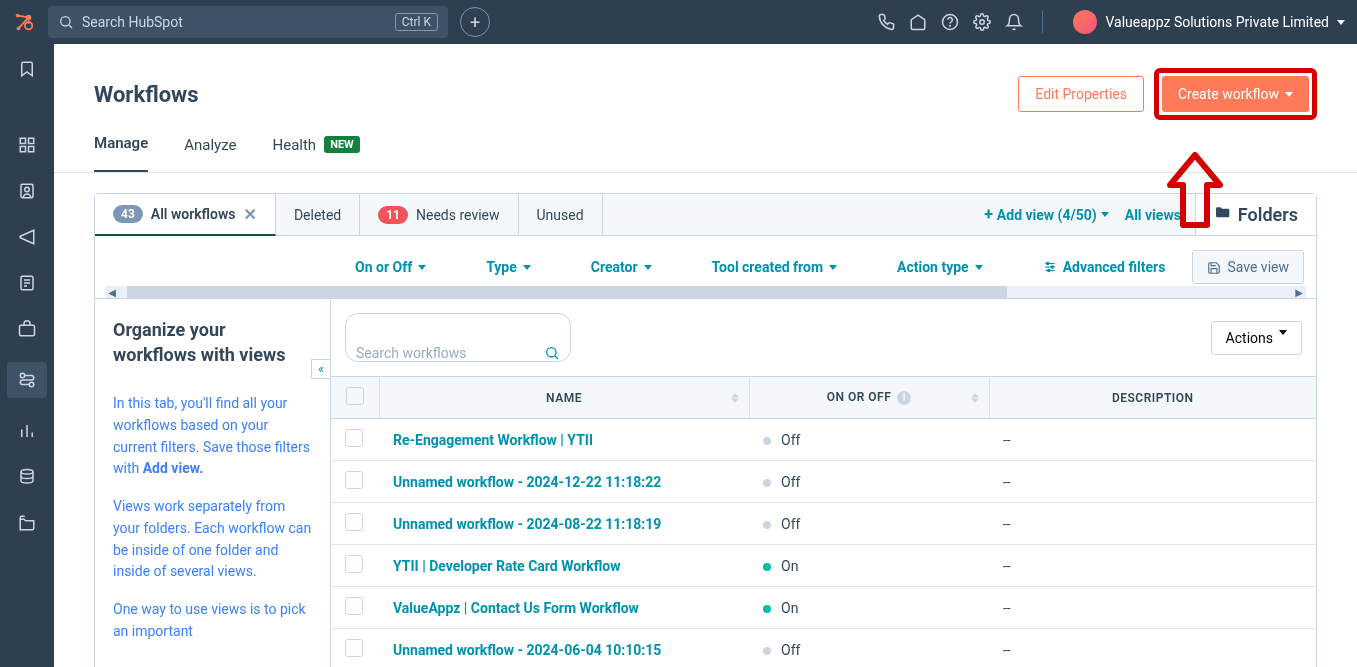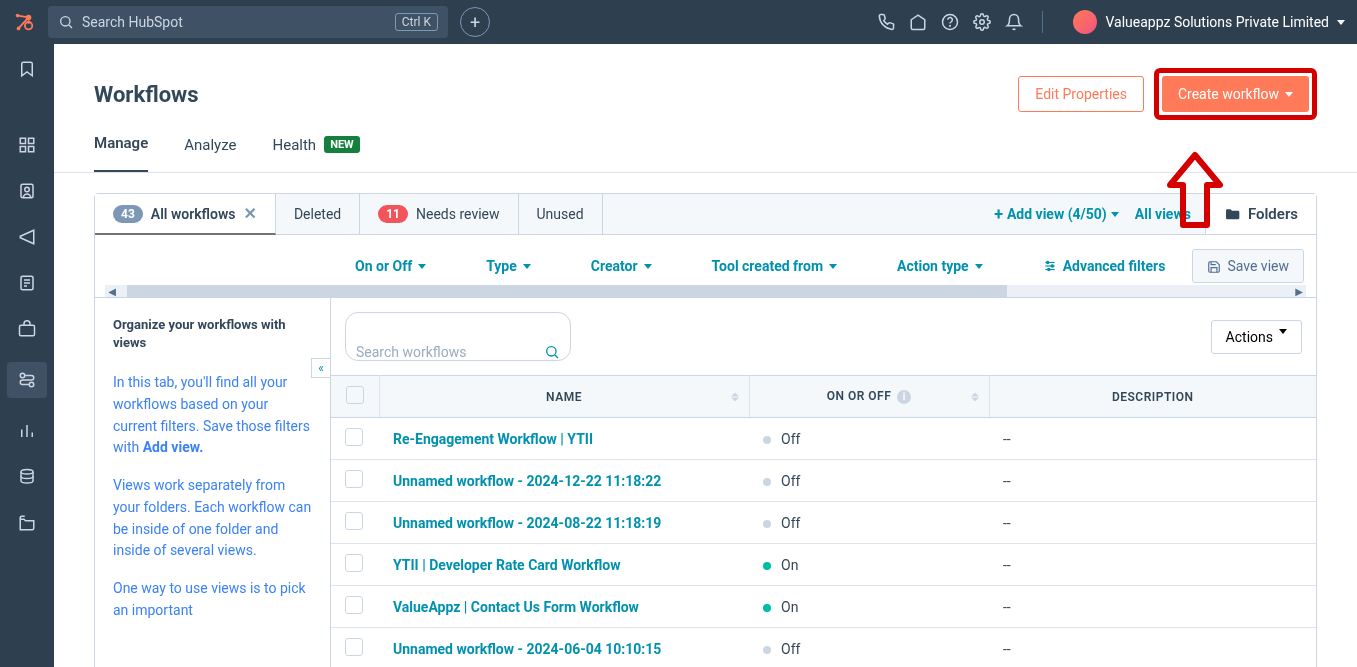--- a/index.html
+++ b/index.html
@@ -29,41 +29,41 @@
 .btn-primary { background:#ff7a59; border:none; color:#fff; padding:10px 16px; border-radius:3px; font-size:14px; cursor:pointer; display:flex; align-items:center; gap:6px; }
 .highlight-box { border:5px solid #d40000; border-radius:6px; padding:3px; }
 .arrow-annotation { position:absolute; top:106px; right:127px; z-index:100; pointer-events:none; }
 .tabs { display:flex; gap:36px; border-bottom: none; margin-bottom:20px; position:relative; }
 .tabs::after { content:""; position:absolute; bottom:0; left:-40px; right:-40px; height:1px; background:#dfe3eb; }
 .tab { font-size:15px; color:#33475b; padding-bottom:18px; cursor:pointer; font-weight:400; display:flex; align-items:center; gap:8px; }
 .tab.active { font-weight:600; border-bottom:3px solid #33475b; }
 .badge-new { background:#15803d; color:#fff; font-size:11px; font-weight:700; padding:2px 6px; border-radius:3px; }
 .viewbar { display:flex; align-items:stretch; border:1px solid #cbd6e2; border-radius:4px 4px 0 0; }
 .view-tab { padding:10px 18px; border-right:1px solid #cbd6e2; display:flex; align-items:center; gap:8px; cursor:pointer; font-size:14px; color:#33475b; }
-.view-tab.active { border-bottom:2px solid #737373; margin-bottom:-1px; background:#fff; font-weight:600; }
+.view-tab.active { border-bottom:2px solid #14532d; margin-bottom:-1px; background:#fff; font-weight:600; }
 .view-tab:not(.active) { background:#f5f8fa; }
 .badge-count { background:#7c98b6; color:#fff; border-radius:10px; padding:2px 8px; font-size:12px; font-weight:700; }
 .badge-count.red { background:#f2545b; }
 .close-x { color:#7c98b6; cursor:pointer; font-size:16px; }
 .view-spacer { flex:1; background:#f5f8fa; display:flex; align-items:center; justify-content:flex-end; padding:0 14px; gap:16px; }
 .add-view-link { color:#0091ae; font-weight:700; font-size:14px; display:flex; align-items:center; gap:4px; cursor:pointer; }
 .all-views-link { color:#0091ae; font-weight:700; font-size:14px; cursor:pointer; }
-.folders-link { background:#fff; border-left:1px solid #cbd6e2; padding:10px 18px; display:flex; align-items:center; gap:8px; font-weight:600; cursor:pointer; font-size:15px; }
+.folders-link { background:#fff; border-left:1px solid #cbd6e2; padding:10px 18px; display:flex; align-items:flex-start; gap:8px; font-weight:600; cursor:pointer; font-size:18px; }
 .toolbar { display:flex; align-items:center; padding:14px 0 14px 0; border:1px solid #cbd6e2; border-top:none; position:relative; }
 .toolbar-scroll { display:flex; padding-left:14px; gap:60px; flex:1; overflow:hidden; }
 .filter-dd { color:#0091ae; font-weight:700; font-size:14px; display:flex; align-items:center; gap:6px; cursor:pointer; white-space:nowrap; }
 .adv-filter { display:flex; align-items:center; gap:6px; }
 .save-view-btn { margin:0 12px 0 16px; background:#f5f8fa; border:1px solid #cbd6e2; padding:8px 14px; border-radius:3px; color:#506e91; display:flex; align-items:flex-end; gap:6px; cursor:pointer; font-size:14px; }
 .hscroll { position:absolute; bottom:0; left:10px; right:10px; height:12px; display:flex; align-items:center; }
 .hscroll-track { flex:1; height:12px; background:#eaf0f6; position:relative; }
 .hscroll-thumb { position:absolute; left:8px; width:75%; height:12px; background:#cbd6e2; }
 .hscroll-arrow { width:14px; height:12px; background:#eaf0f6; display:flex; align-items:center; justify-content:center; color:#516f90; font-size:10px; }
 .lower { display:flex; border:1px solid #cbd6e2; border-top:none; }
 .helper { width:236px; padding:18px; border-right:1px solid #cbd6e2; position:relative; }
-.helper h3 { font-size:13px; font-weight:700; margin-bottom:20px; line-height:1.4; }
+.helper h3 { font-size:18px; font-weight:700; margin-bottom:26px; line-height:1.4; }
 .helper p { font-size:14px; line-height:1.55; margin-bottom:16px; color:#3b82f6; }
 .collapse-caret { position:absolute; right:-1px; top:60px; width:20px; height:20px; background:#fff; border:1px solid #cbd6e2; display:flex; align-items:center; justify-content:center; color:#0091ae; cursor:pointer; font-size:12px; }
 .grid-area { flex:1; display:flex; flex-direction:column; }
 .grid-top { display:flex; align-items:center; padding:14px 14px; gap:12px; }
 .wf-search { width:226px; height:49px; border:1px solid #cbd6e2; border-radius:13px; display:flex; align-items:flex-end; padding:0 10px; gap:8px; }
 .wf-search input { border:none; outline:none; flex:1; font-size:14px; }
 .wf-search input::placeholder{color:#99acc2;}
 .wf-search .search-icon{color:#0091ae;}
 .grid-top-spacer { flex:1; }
 .actions-btn { border:1px solid #cbd6e2; padding:8px 14px; border-radius:3px; font-size:14px; cursor:pointer; display:flex; gap:6px; background:#fff; }

